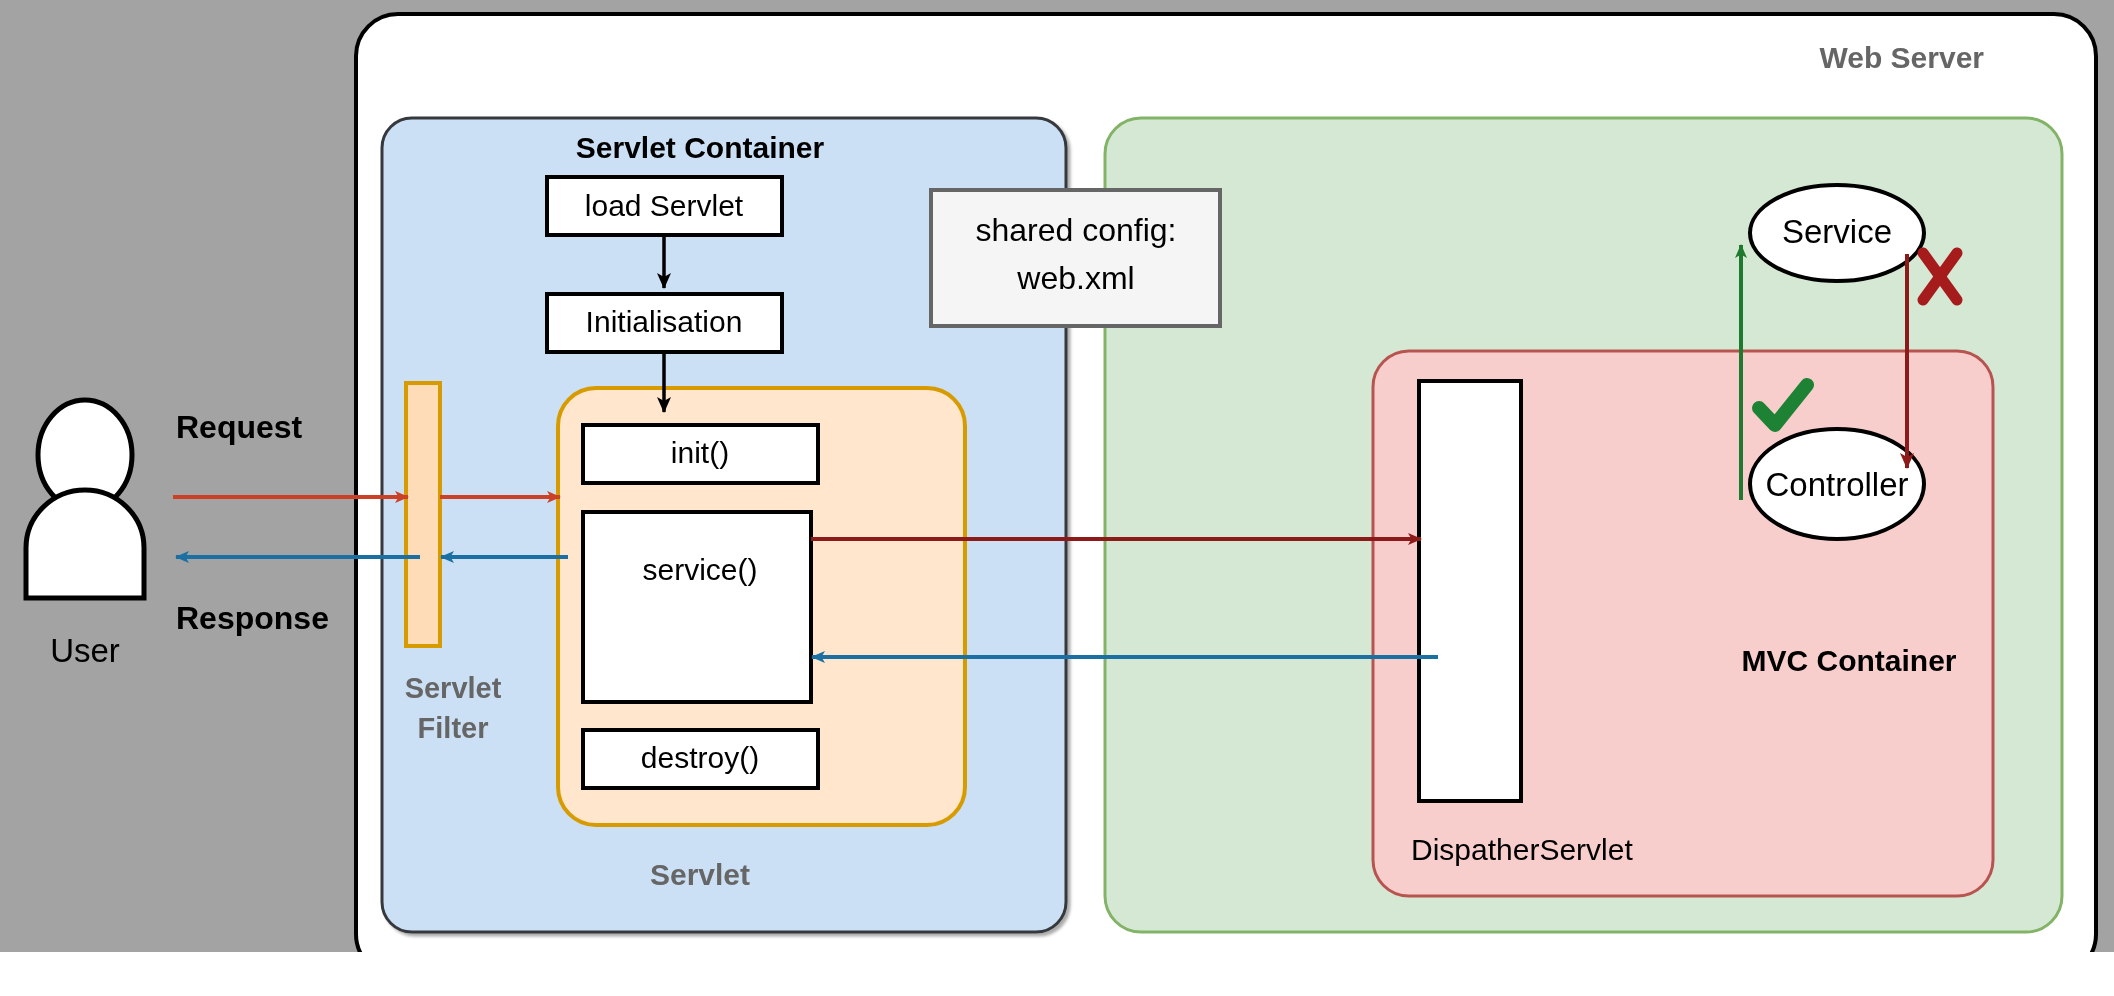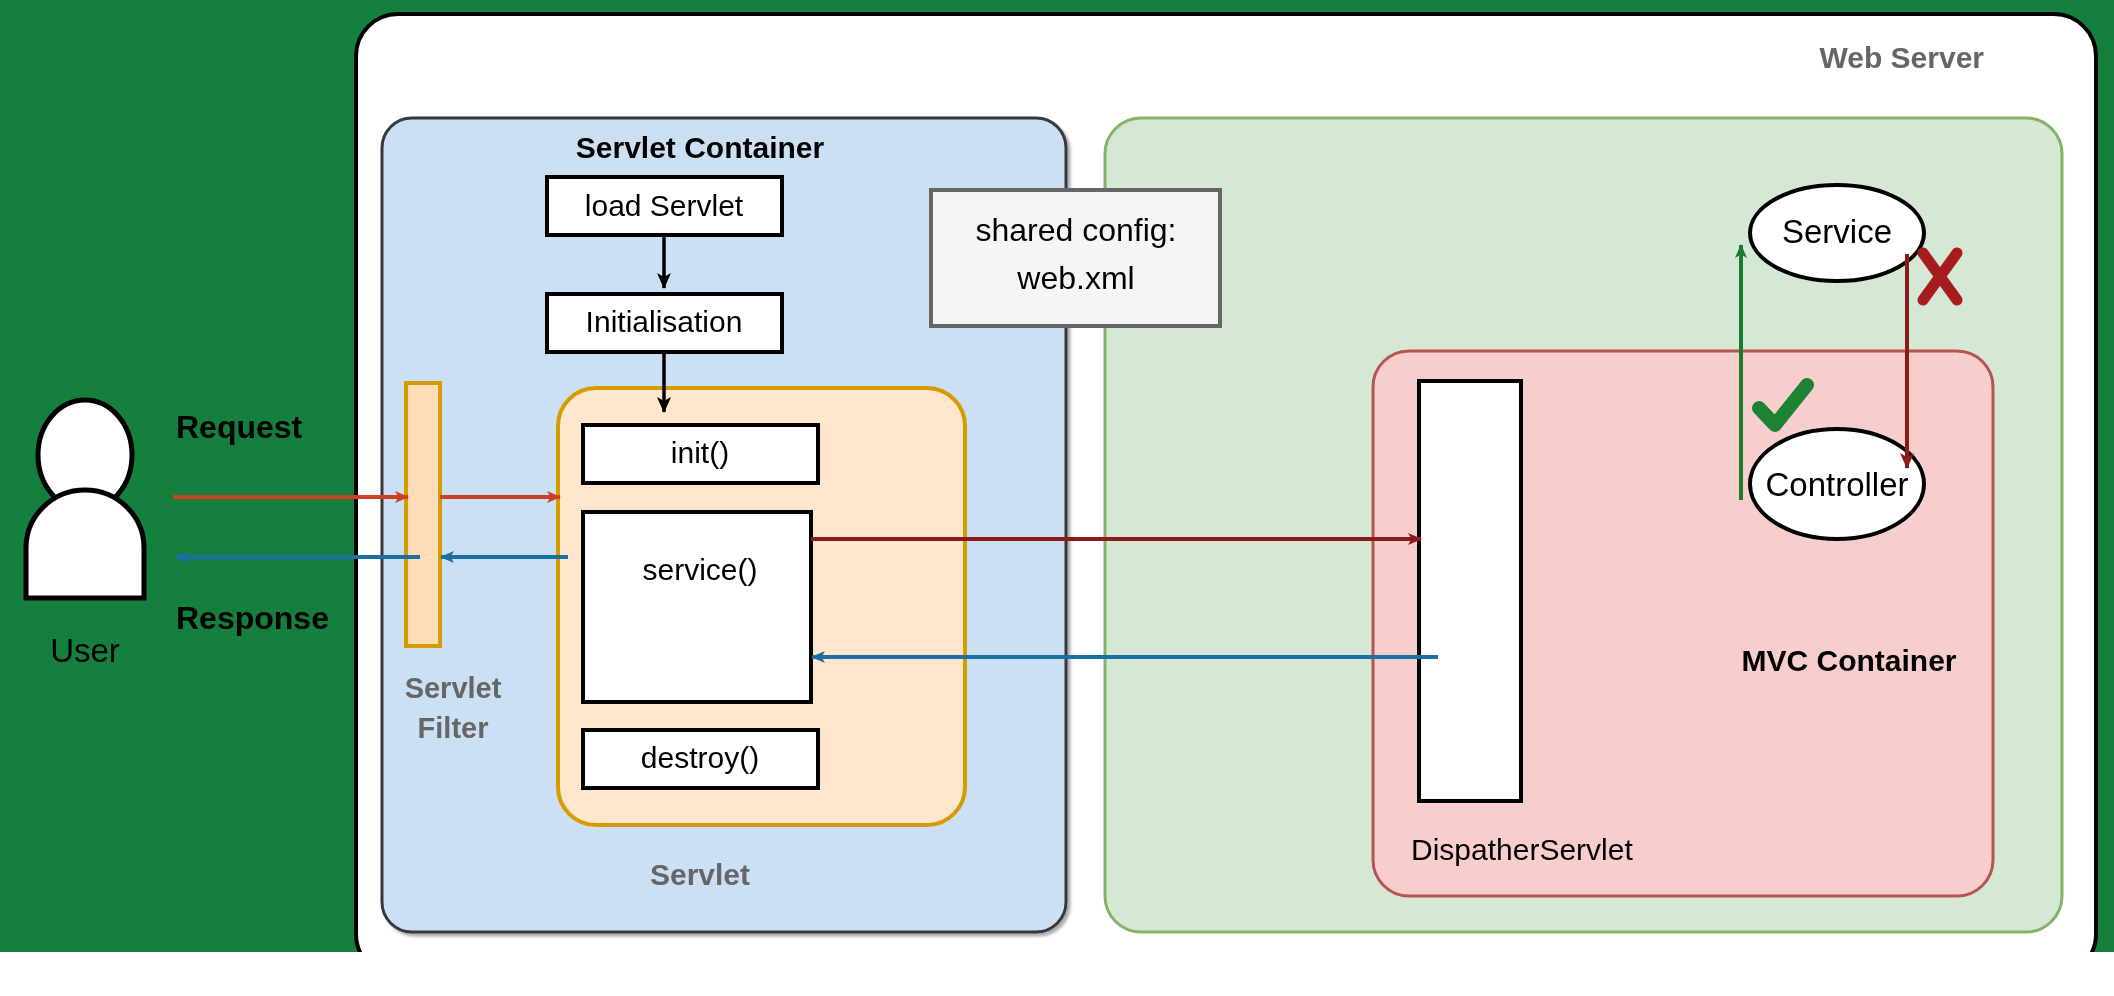--- a/index.html
+++ b/index.html
@@ -7,21 +7,21 @@
     padding: 0;
     background: #ffffff;
   }
   body {
     font-family: "Liberation Sans", sans-serif;
   }
   #stage {
     position: relative;
     width: 2114px;
     height: 952px;
-    background: #15803d;
+    background: #a3a3a3;
     overflow: hidden;
   }
   svg.diagram {
     position: absolute;
     left: 0;
     top: 0;
     width: 2114px;
     height: 996px;
   }
   text {

